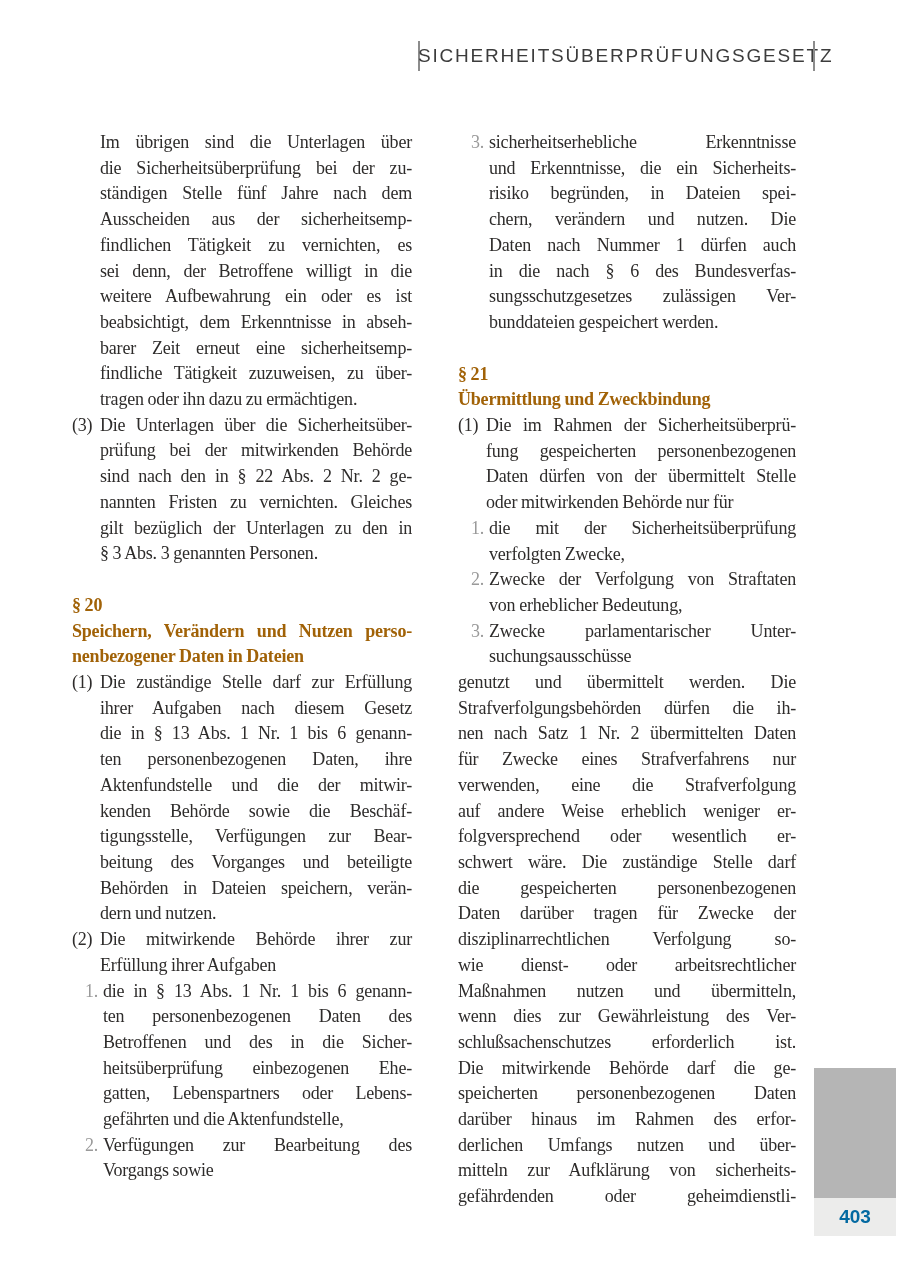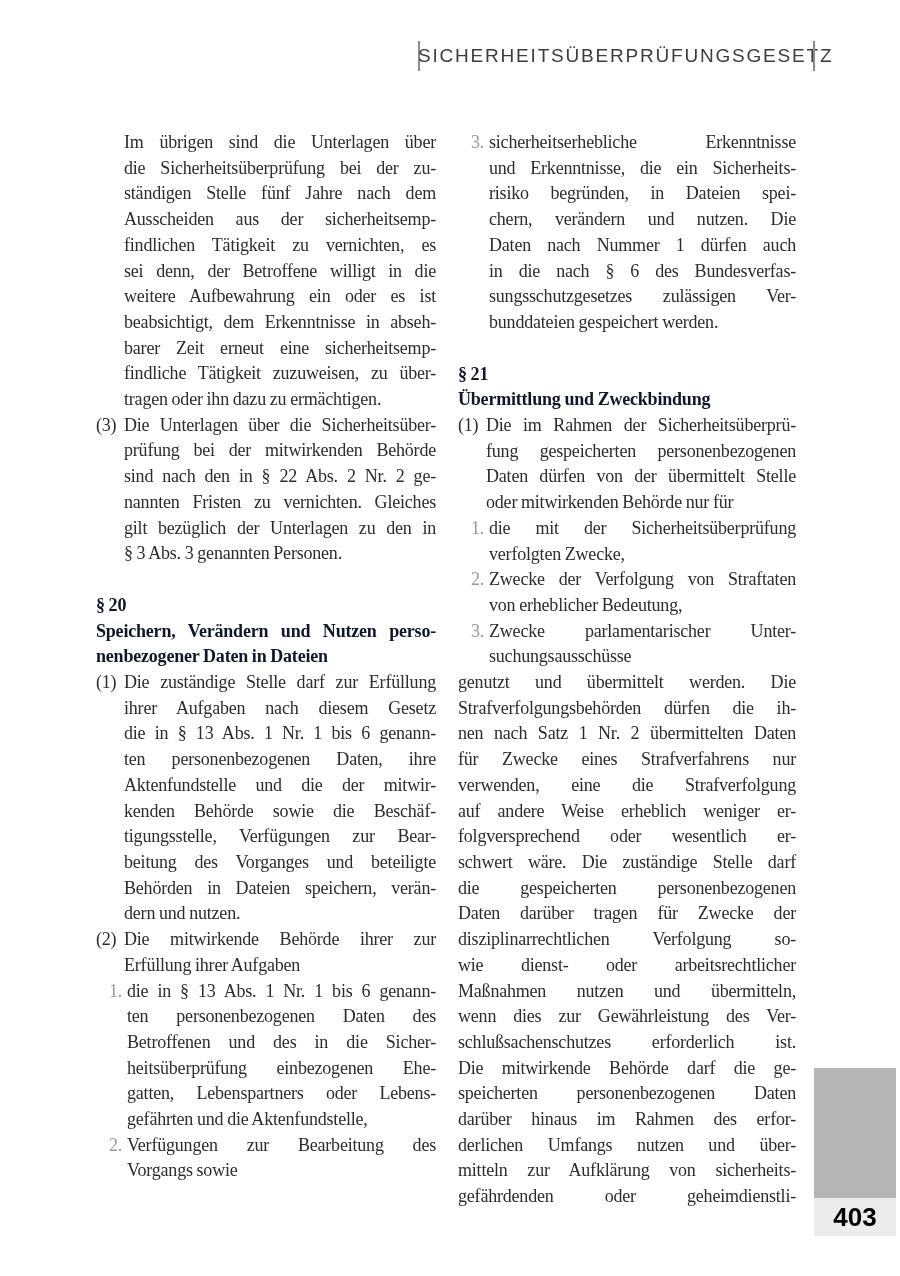--- a/index.html
+++ b/index.html
@@ -27,49 +27,49 @@
     color:#3c3c3c;
   }
 
   
   .col{
     position:absolute;top:130px;width:340px;
     font-size:18px;line-height:25.7px;
     letter-spacing:-0.2px;word-spacing:-0.5px;
     color:var(--text,#2e2c2b);
   }
-  .col.left{left:96px;}
+  .col.left{left:72px;}
   .col.right{left:458px;width:338px;}
 
   .line{text-align:justify;text-align-last:justify;}
   .line.last{text-align-last:left;}
 
   .para{position:relative;padding-left:28px;}
   .para > .marker{position:absolute;left:0;top:0;}
 
   .item{position:relative;padding-left:31px;}
   .item > .marker{position:absolute;left:13px;top:0;color:var(--list_number,#9a9a9a);}
 
-  .heading{font-weight:700;color:#0f172a;}
+  .heading{font-weight:700;color:#a16207;}
   .cont{}
   .sp{margin-top:26px;}
 
   
   .thumb-tab{
     position:absolute;left:814px;top:1068px;width:82px;height:130px;
     background:var(--tab,#b5b5b5);
   }
   .folio-box{
     position:absolute;left:814px;top:1198px;width:82px;height:38px;
     background:var(--footer_bg,#ececeb);
     display:flex;align-items:center;justify-content:center;
   }
   .folio{
     font-family:"Liberation Sans", sans-serif;
-    font-weight:700;font-size:26px;color:#000000;
+    font-weight:700;font-size:19px;color:#0369a1;
   }
 </style>
 </head>
 <body>
 
 <div class="page">
 
   <div class="head-rule left"></div>
   <div class="head-title">SICHERHEITSÜBERPRÜFUNGSGESETZ</div>
   <div class="head-rule right"></div>

